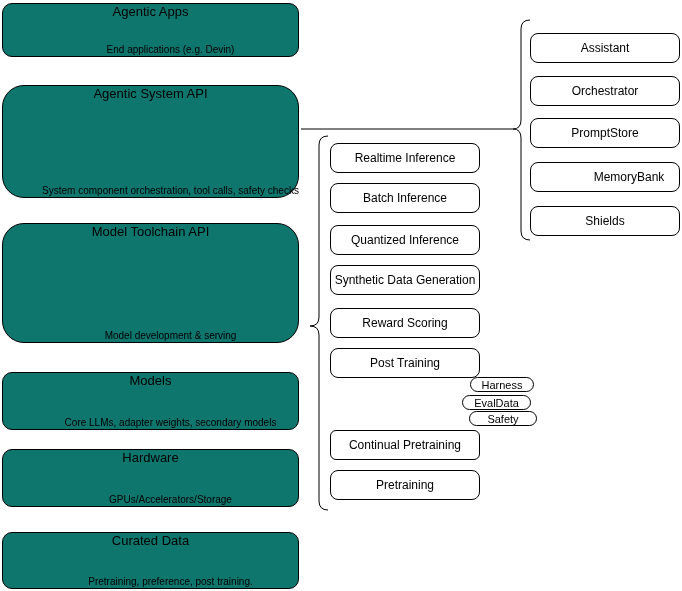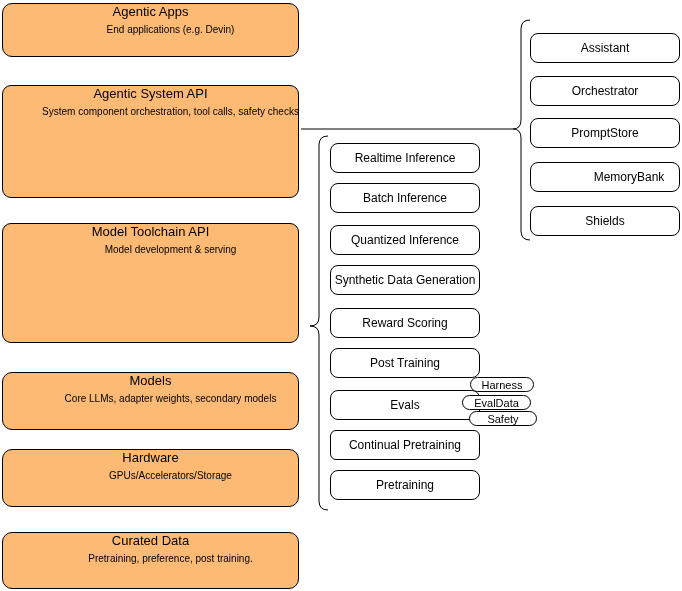--- a/index.html
+++ b/index.html
@@ -11,31 +11,31 @@
     font-family: "Liberation Sans", "DejaVu Sans", sans-serif;
     color: #000000;
     overflow: hidden;
   }
   .bigbox {
     position: absolute;
     left: 2px;
     width: 297px;
     box-sizing: border-box;
     border: 1px solid #000000;
-    background: #fdba74;
+    background: #0f766e;
     display: flex;
     flex-direction: column;
     align-items: center;
-    justify-content: flex-start;
+    justify-content: space-between;
     text-align: center;
   }
   .bigbox .title { font-size: 13px; line-height: 15px; white-space: nowrap; }
   .bigbox .subtitle { font-size: 10px; line-height: 12px; margin-top: 5px; white-space: nowrap; padding-left: 40px; }
   .r10 { border-radius: 10px; }
-  .r26 { border-radius: 9px; }
+  .r26 { border-radius: 22px; }
   .smallbox {
     position: absolute;
     box-sizing: border-box;
     border: 1px solid #000000;
     border-radius: 8px;
     background: #ffffff;
     display: flex;
     align-items: center;
     justify-content: center;
     font-size: 12px;
@@ -117,23 +117,20 @@
   </div>
   <div class="smallbox midbox" style="top:265px;">
     <span>Synthetic Data Generation</span>
   </div>
   <div class="smallbox midbox" style="top:308px;">
     <span>Reward Scoring</span>
   </div>
   <div class="smallbox midbox" style="top:348px;">
     <span>Post Training</span>
   </div>
-  <div class="smallbox midbox" style="top:390px;">
-    <span>Evals</span>
-  </div>
   <div class="smallbox midbox" style="top:430px;border-radius:6px;">
     <span>Continual Pretraining</span>
   </div>
   <div class="smallbox midbox" style="top:470px;">
     <span>Pretraining</span>
   </div>
 
   <div class="pill" style="left:470px; top:377px; width:64px; height:15px;">
     <span>Harness</span>
   </div>

